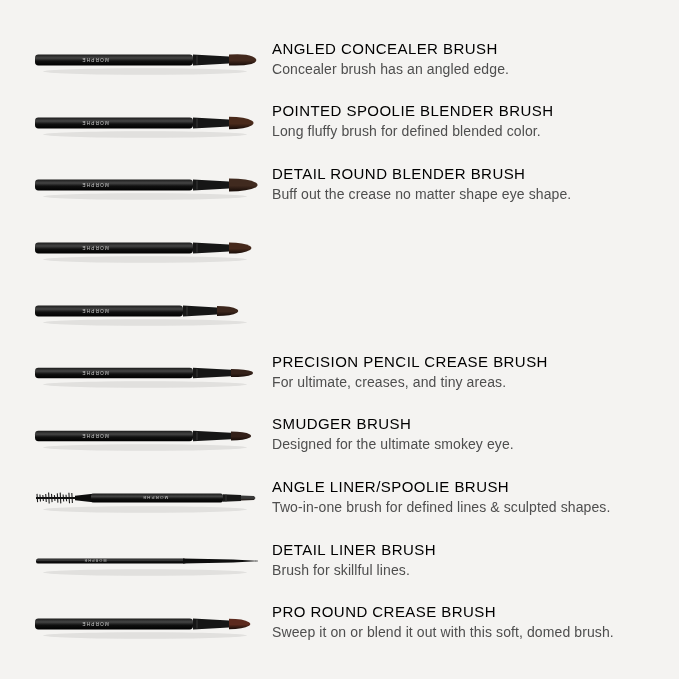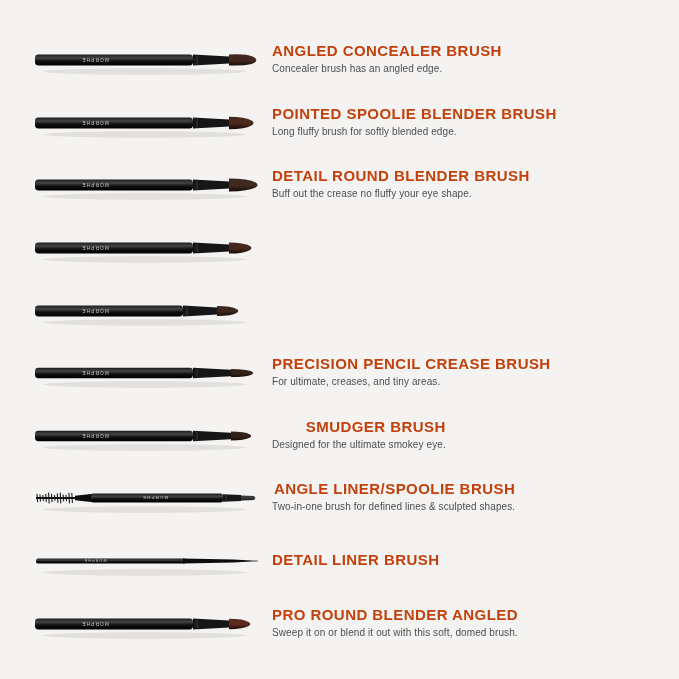--- a/index.html
+++ b/index.html
@@ -26,29 +26,28 @@
     flex: 0 0 226px;
     margin-top: 4px;
   }
   .brush-art svg { display: block; }
   .text-block {
     margin-left: 13px;
     min-width: 0;
   }
   .title {
     font-size: 15px;
-    font-weight: bold;
+    font-weight: normal;
     letter-spacing: 0.45px;
-    color: #c2410c;
+    color: #000000;
     white-space: nowrap;
-    text-align: right;
   }
   .desc {
     margin-top: 4px;
-    font-size: 10px;
+    font-size: 14px;
     letter-spacing: 0.1px;
     color: #4e4e4e;
     white-space: nowrap;
   }
 </style>
 </head>
 <body>
 
 <div class="sheet">
   <div id="rows">
@@ -101,21 +100,21 @@
             <ellipse cx="112" cy="31.5" rx="102" ry="3.2" fill="rgba(30,30,30,0.09)"></ellipse>
             <rect x="2" y="14.5" width="158" height="11" rx="3.4" fill="url(#hg1)"></rect>
             <path d="M160,14.5 L196,16.5 L196,23.5 L160,25.5 Z" fill="#161616"></path>
             <line x1="164" y1="15.5" x2="164" y2="24.5" stroke="#3d3d3d" stroke-width="0.9"></line>
             <path d="M196,13.8 Q212.56,13.8 219,17.83 Q222.1,20 219,22.17 Q212.56,26.2 196,26.2 Z" fill="url(#tg1)"></path>
             <text x="62" y="21.6" text-anchor="middle" font-family="Liberation Sans, sans-serif" font-size="4.6" letter-spacing="1.2" fill="#c6c6c6" transform="rotate(180 62 20)">MORPHE</text>
           </svg>
         </div>
     <div class="text-block">
       <div class="title">POINTED SPOOLIE BLENDER BRUSH</div>
-      <div class="desc">Long fluffy brush for softly blended edge.</div>
+      <div class="desc">Long fluffy brush for defined blended color.</div>
     </div>
   </div>
 
   <div class="row">
     <div class="brush-art">
           <svg width="226" height="40" viewBox="0 0 226 40">
             <defs>
               <linearGradient id="hg2" x1="0" y1="0" x2="0" y2="1">
                 <stop offset="0%" stop-color="#1c1c1c"></stop>
                 <stop offset="32%" stop-color="#454545"></stop>
@@ -131,21 +130,21 @@
             <ellipse cx="112" cy="31.5" rx="102" ry="3.2" fill="rgba(30,30,30,0.09)"></ellipse>
             <rect x="2" y="14.5" width="158" height="11" rx="3.4" fill="url(#hg2)"></rect>
             <path d="M160,14.5 L196,16.5 L196,23.5 L160,25.5 Z" fill="#161616"></path>
             <line x1="164" y1="15.5" x2="164" y2="24.5" stroke="#3d3d3d" stroke-width="0.9"></line>
             <path d="M196,13.6 Q215.44,13.6 223,17.76 Q226.2,20 223,22.24 Q215.44,26.4 196,26.4 Z" fill="url(#tg2)"></path>
             <text x="62" y="21.6" text-anchor="middle" font-family="Liberation Sans, sans-serif" font-size="4.6" letter-spacing="1.2" fill="#c6c6c6" transform="rotate(180 62 20)">MORPHE</text>
           </svg>
         </div>
     <div class="text-block">
       <div class="title">DETAIL ROUND BLENDER BRUSH</div>
-      <div class="desc">Buff out the crease no fluffy your eye shape.</div>
+      <div class="desc">Buff out the crease no matter shape eye shape.</div>
     </div>
   </div>
 
   <div class="row">
     <div class="brush-art">
           <svg width="226" height="40" viewBox="0 0 226 40">
             <defs>
               <linearGradient id="hg3" x1="0" y1="0" x2="0" y2="1">
                 <stop offset="0%" stop-color="#1c1c1c"></stop>
                 <stop offset="32%" stop-color="#454545"></stop>
@@ -304,20 +303,21 @@
               </linearGradient>
             </defs>
             <ellipse cx="112" cy="31.5" rx="102" ry="3.2" fill="rgba(30,30,30,0.09)"></ellipse>
             <rect x="3" y="17.4" width="150" height="5.2" rx="2.2" fill="url(#hg8)"></rect>
             <path d="M150,17.6 L200,18.4 L225,19.8 L225,20.2 L200,21.6 L150,22.4 Z" fill="#0d0d0d"></path>
             <text x="62" y="21.6" text-anchor="middle" font-family="Liberation Sans, sans-serif" font-size="3.6" letter-spacing="1.2" fill="#c6c6c6" transform="rotate(180 62 20)">MORPHE</text>
           </svg>
         </div>
     <div class="text-block">
       <div class="title">DETAIL LINER BRUSH</div>
+      <div class="desc">Brush for skillful lines.</div>
     </div>
   </div>
 
   <div class="row">
     <div class="brush-art">
           <svg width="226" height="40" viewBox="0 0 226 40">
             <defs>
               <linearGradient id="hg9" x1="0" y1="0" x2="0" y2="1">
                 <stop offset="0%" stop-color="#1c1c1c"></stop>
                 <stop offset="32%" stop-color="#454545"></stop>
@@ -332,18 +332,18 @@
             </defs>
             <ellipse cx="112" cy="31.5" rx="102" ry="3.2" fill="rgba(30,30,30,0.09)"></ellipse>
             <rect x="2" y="14.5" width="158" height="11" rx="3.4" fill="url(#hg9)"></rect>
             <path d="M160,14.5 L196,16.5 L196,23.5 L160,25.5 Z" fill="#161616"></path>
             <line x1="164" y1="15.5" x2="164" y2="24.5" stroke="#3d3d3d" stroke-width="0.9"></line>
             <path d="M196,14.8 Q210.4,14.8 216,18.18 Q218.6,20 216,21.82 Q210.4,25.2 196,25.2 Z" fill="url(#tg9)"></path>
             <text x="62" y="21.6" text-anchor="middle" font-family="Liberation Sans, sans-serif" font-size="4.6" letter-spacing="1.2" fill="#c6c6c6" transform="rotate(180 62 20)">MORPHE</text>
           </svg>
         </div>
     <div class="text-block">
-      <div class="title">PRO ROUND BLENDER ANGLED</div>
+      <div class="title">PRO ROUND CREASE BRUSH</div>
       <div class="desc">Sweep it on or blend it out with this soft, domed brush.</div>
     </div>
   </div>
 </div>
 </div>
 
 </body></html>

